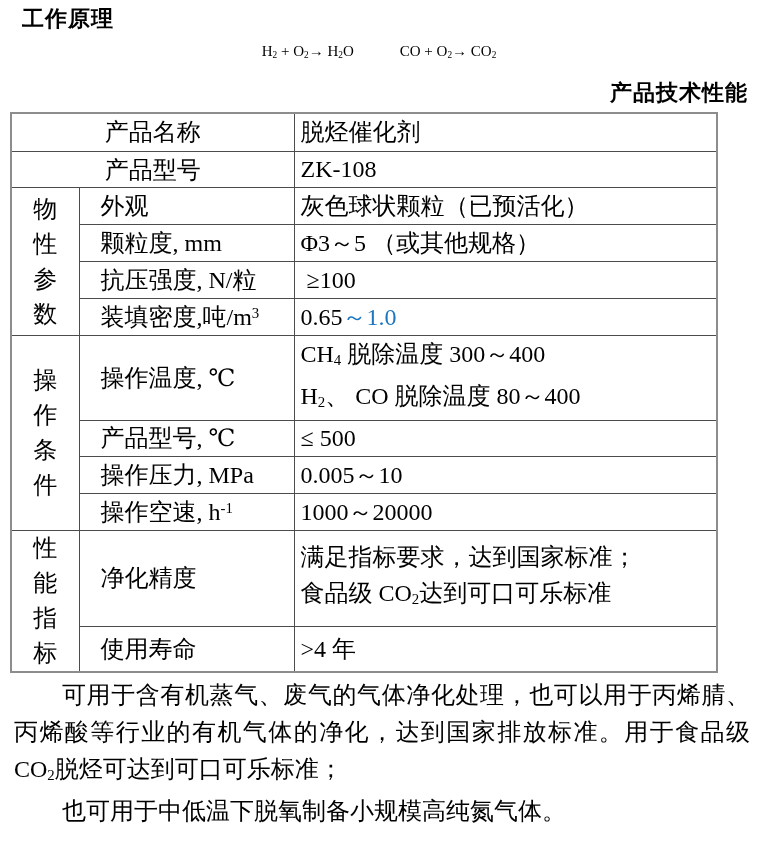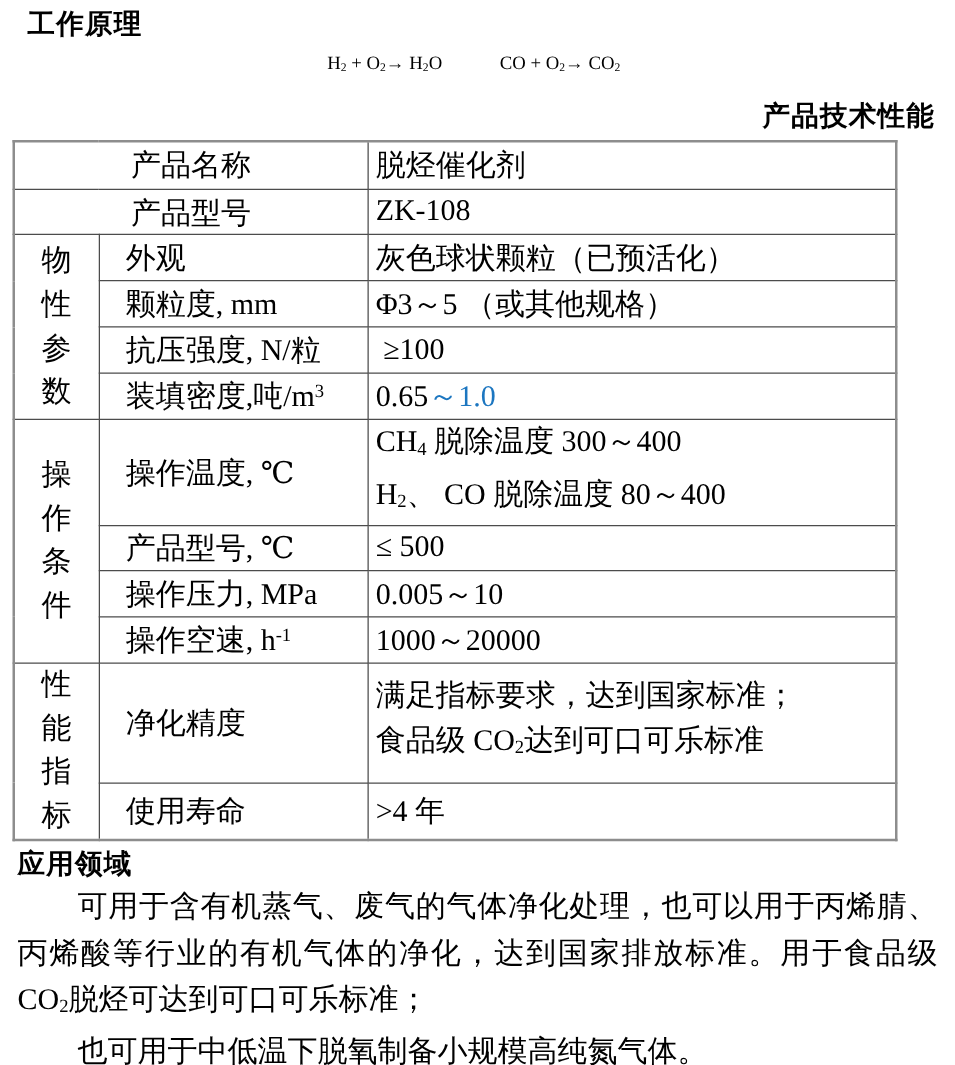--- a/index.html
+++ b/index.html
@@ -147,18 +147,17 @@
       </td>
     </tr>
 
     <tr class="r37">
       <td class="cell-label">使用寿命</td>
       <td class="cell-value">&gt;4 年</td>
     </tr>
   </tbody>
     </table>
 
-  <div class="heading h-app">应用领域</div>
 
   <p class="para">可用于含有机蒸气、废气的气体净化处理，也可以用于丙烯腈、丙烯酸等行业的有机气体的净化，达到国家排放标准。用于食品级 CO<sub>2</sub>脱烃可达到可口可乐标准；</p>
   <p class="para">也可用于中低温下脱氧制备小规模高纯氮气体。</p>
 
 </div>
 
 </body></html>

